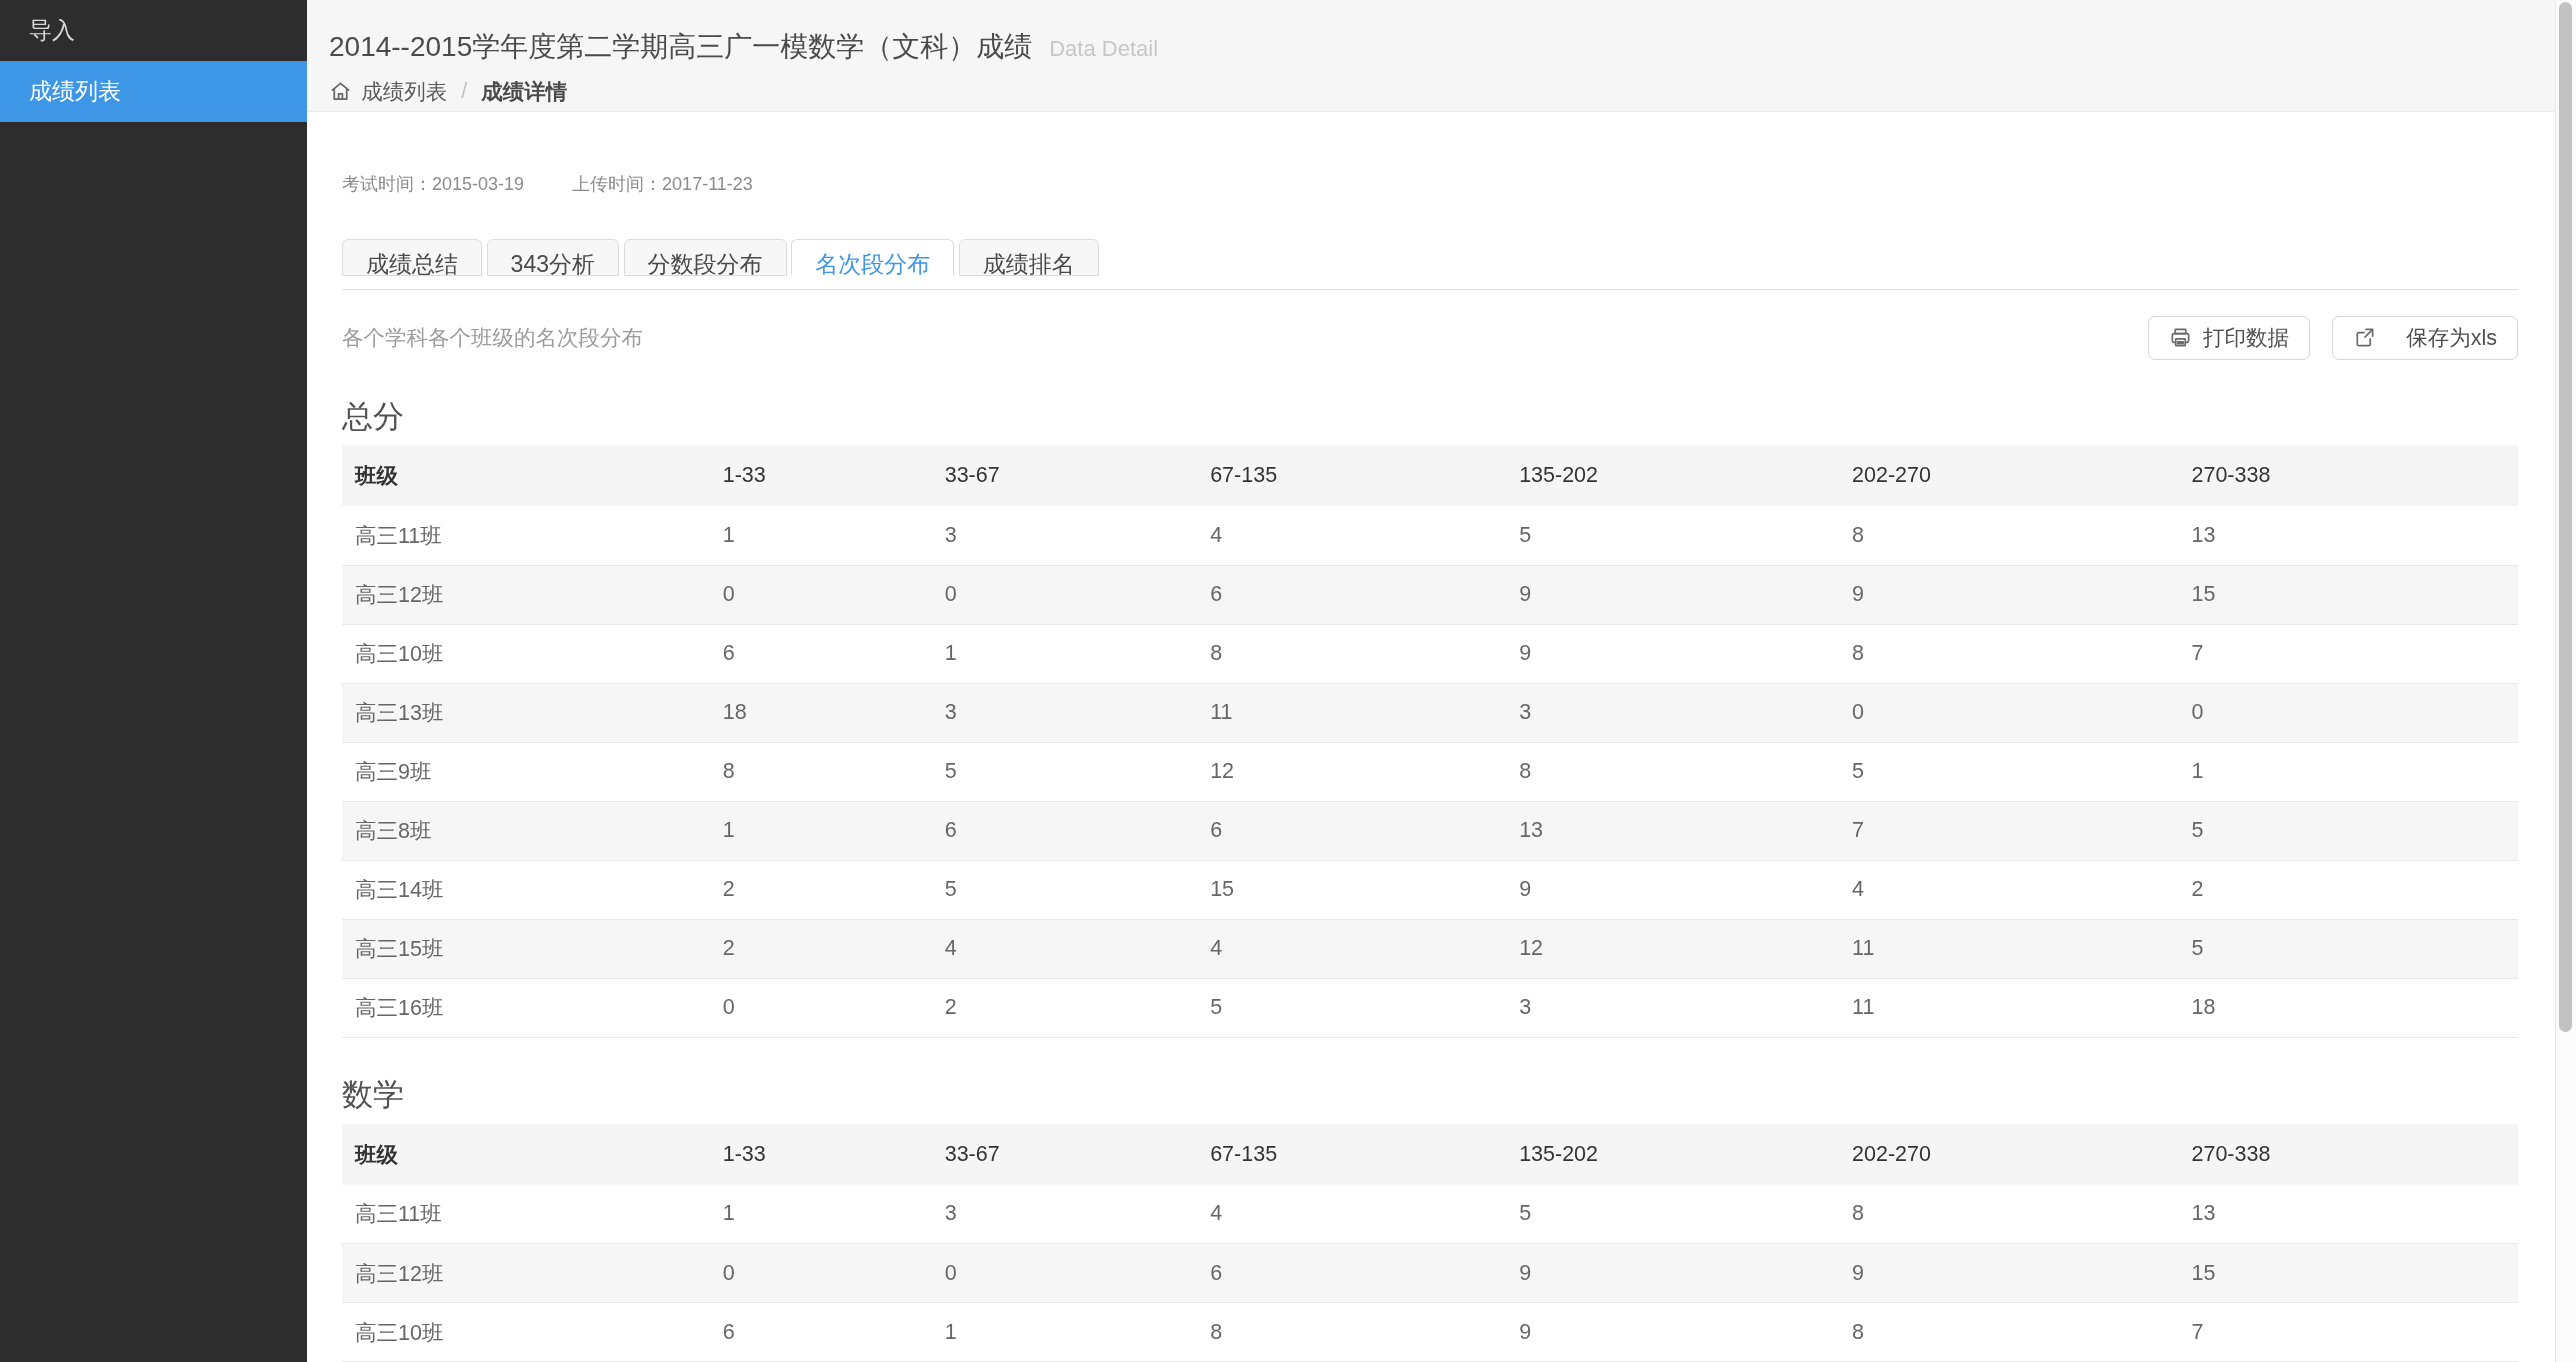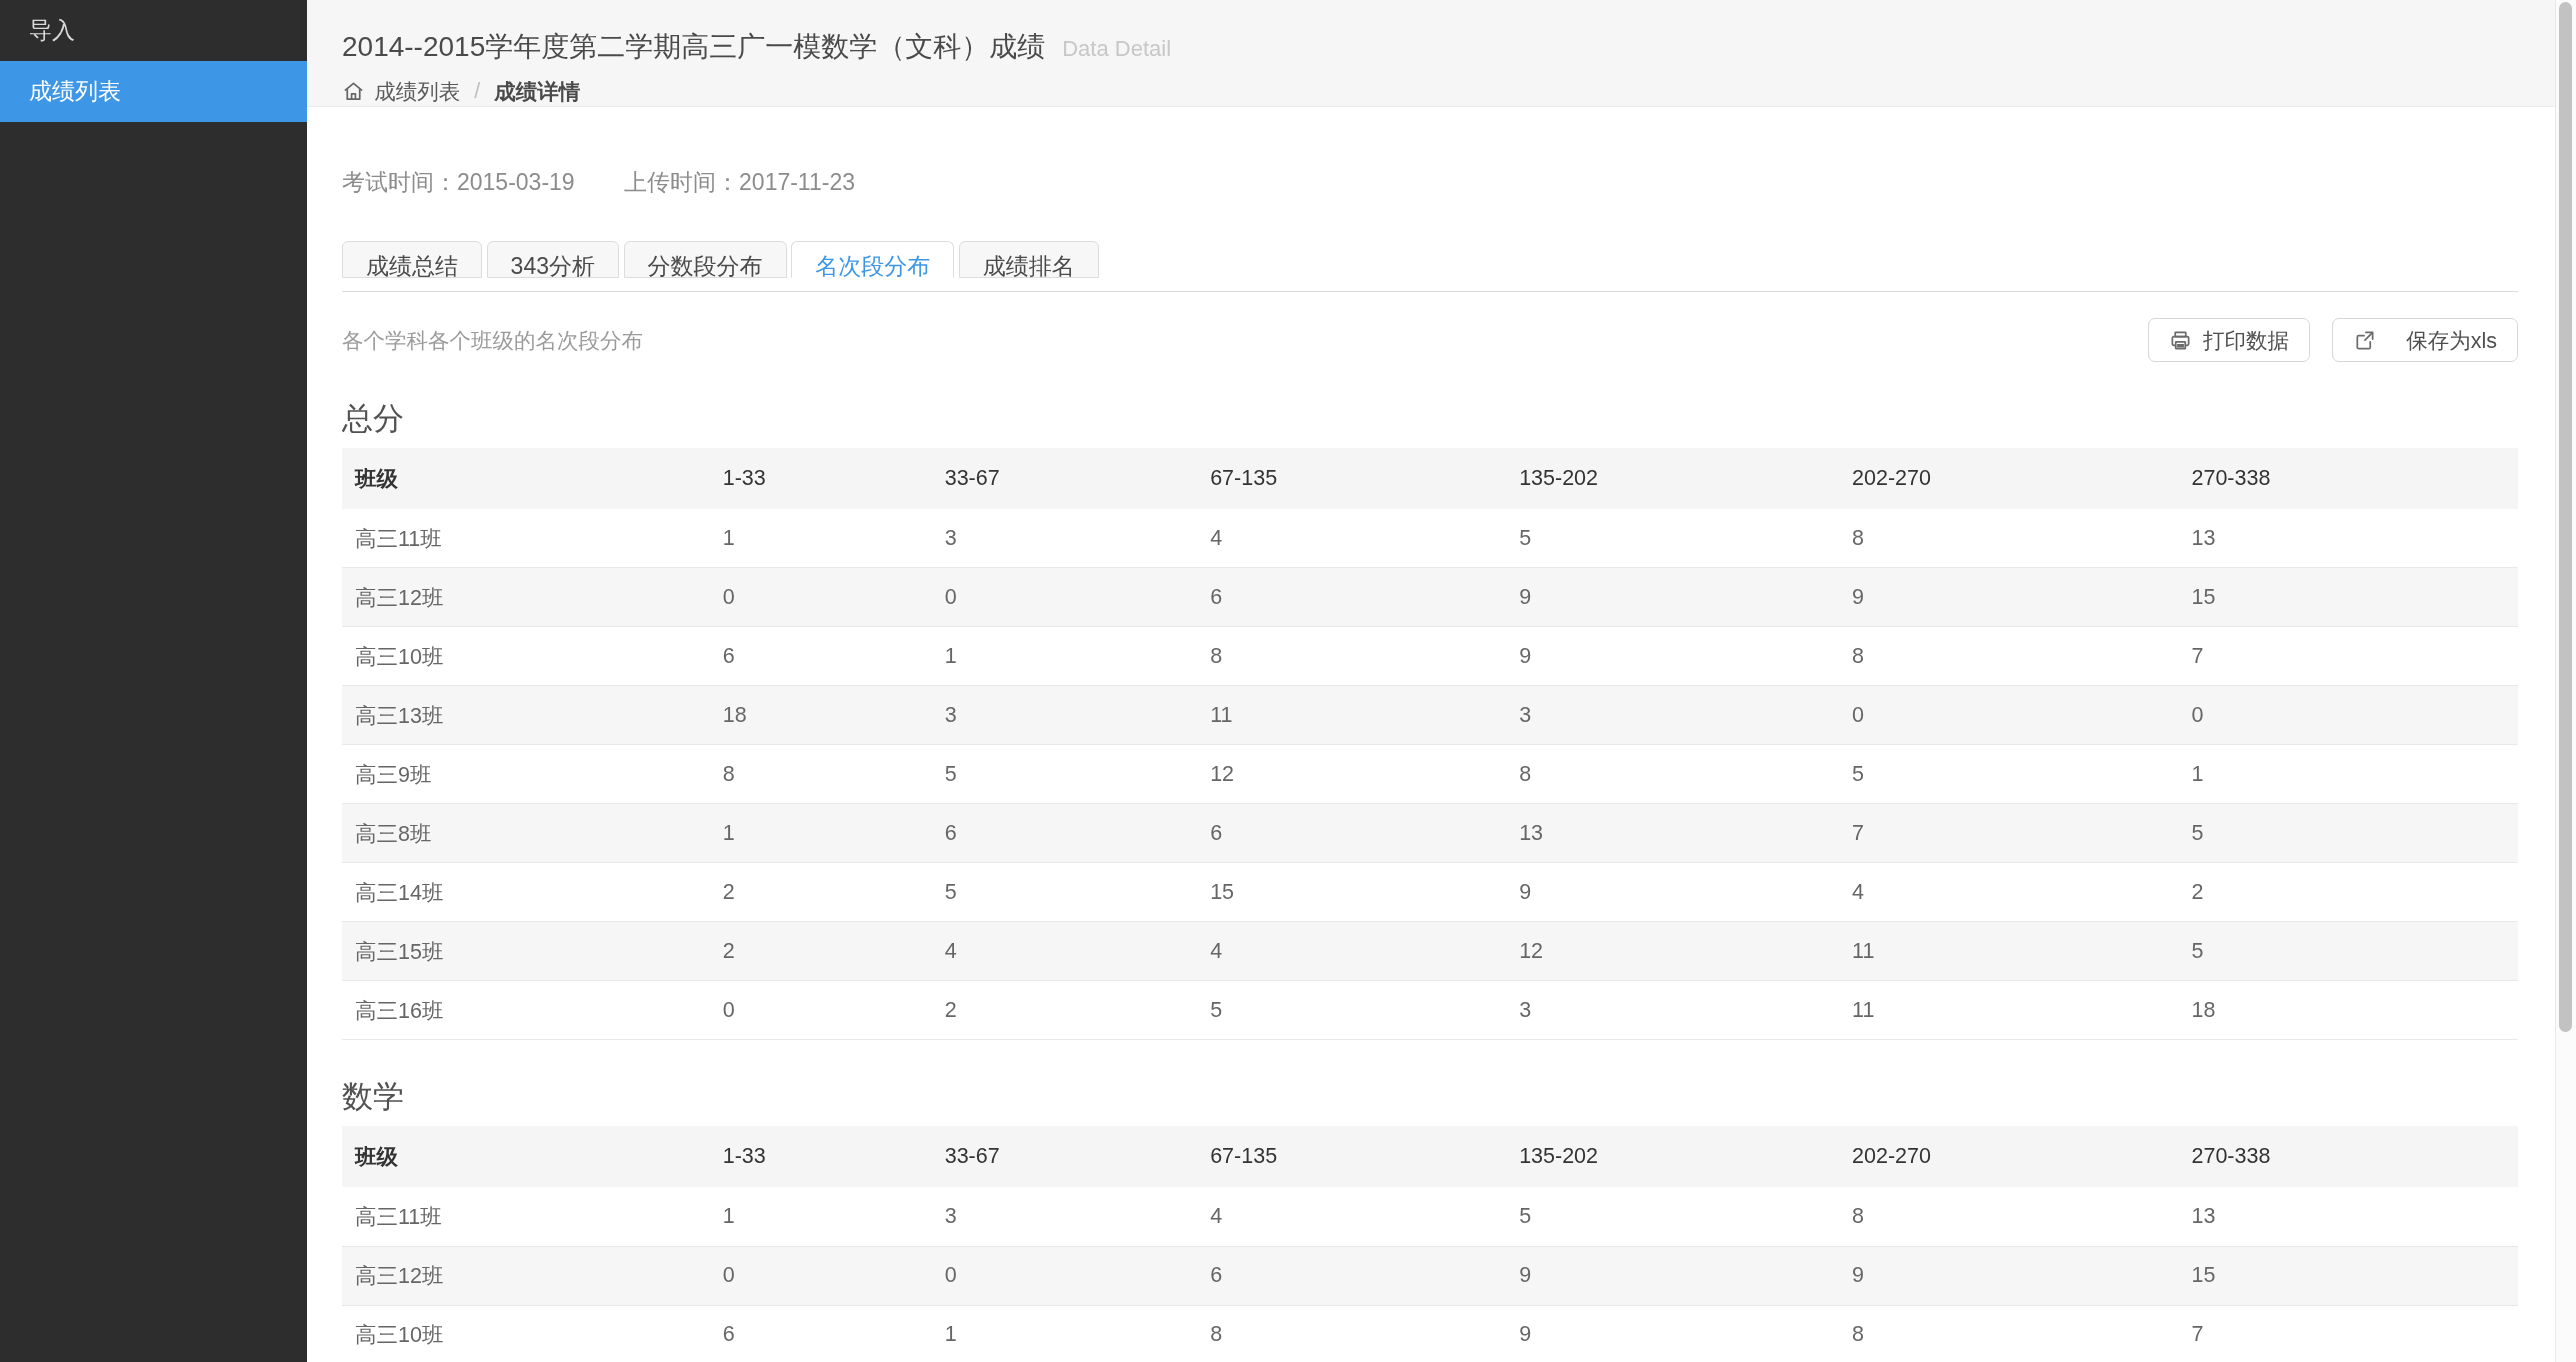--- a/index.html
+++ b/index.html
@@ -17,34 +17,34 @@
     height:61px; line-height:61px; padding-left:29px;
     font-size:23px; color:#d9d9d9; cursor:pointer;
   }
   .side-item.active { background:var(--accent); color:#fff; font-weight:500; }
 
   
   .main { flex:1; min-width:0; display:flex; flex-direction:column; }
 
   .page-header {
     background:#f6f6f6; border-bottom:0.8px solid #ebebeb;
-    padding:28px 35px 0 35px; height:133px;
+    padding:28px 35px 0 22px; height:133px;
   }
   .title-row { display:flex; align-items:baseline; }
   .page-title { font-size:28px; font-weight:500; color:#4a4a4a; line-height:37px; }
   .title-suffix { font-size:22px; color:#c7c7c7; margin-left:17px; }
   .breadcrumb { display:flex; align-items:center; margin-top:12.3px; font-size:21.5px; color:#5a5a5a; }
   .breadcrumb .bc-icon { width:23px; height:23px; margin-right:9.2px; flex:0 0 auto; }
   .breadcrumb a { color:#5a5a5a; text-decoration:none; cursor:pointer; }
   .breadcrumb .sep { color:#c0c0c0; margin:0 14px; }
   .breadcrumb .current { color:#4a4a4a; font-weight:600; }
 
   .content { flex:1; background:#fff; padding:0 58px 0 35px; }
 
-  .meta { margin-top:60px; color:#8c8c8c; font-size:23px; }
+  .meta { margin-top:60px; color:#8c8c8c; font-size:18px; }
   .meta .pair + .pair { margin-left:43px; }
 
   
   .tabs { margin-top:43px; border-bottom:0.8px solid #dcdcdc; height:51px; }
   .tab {
     display:inline-block; height:37px; line-height:49px; padding:0 23px;
     background:#f7f7f7; border:0.8px solid #dcdcdc; border-radius:6.1px 6.1px 0 0;
     margin-right:4.6px; font-size:23px; color:#4a4a4a; cursor:pointer;
     vertical-align:bottom;
   }

